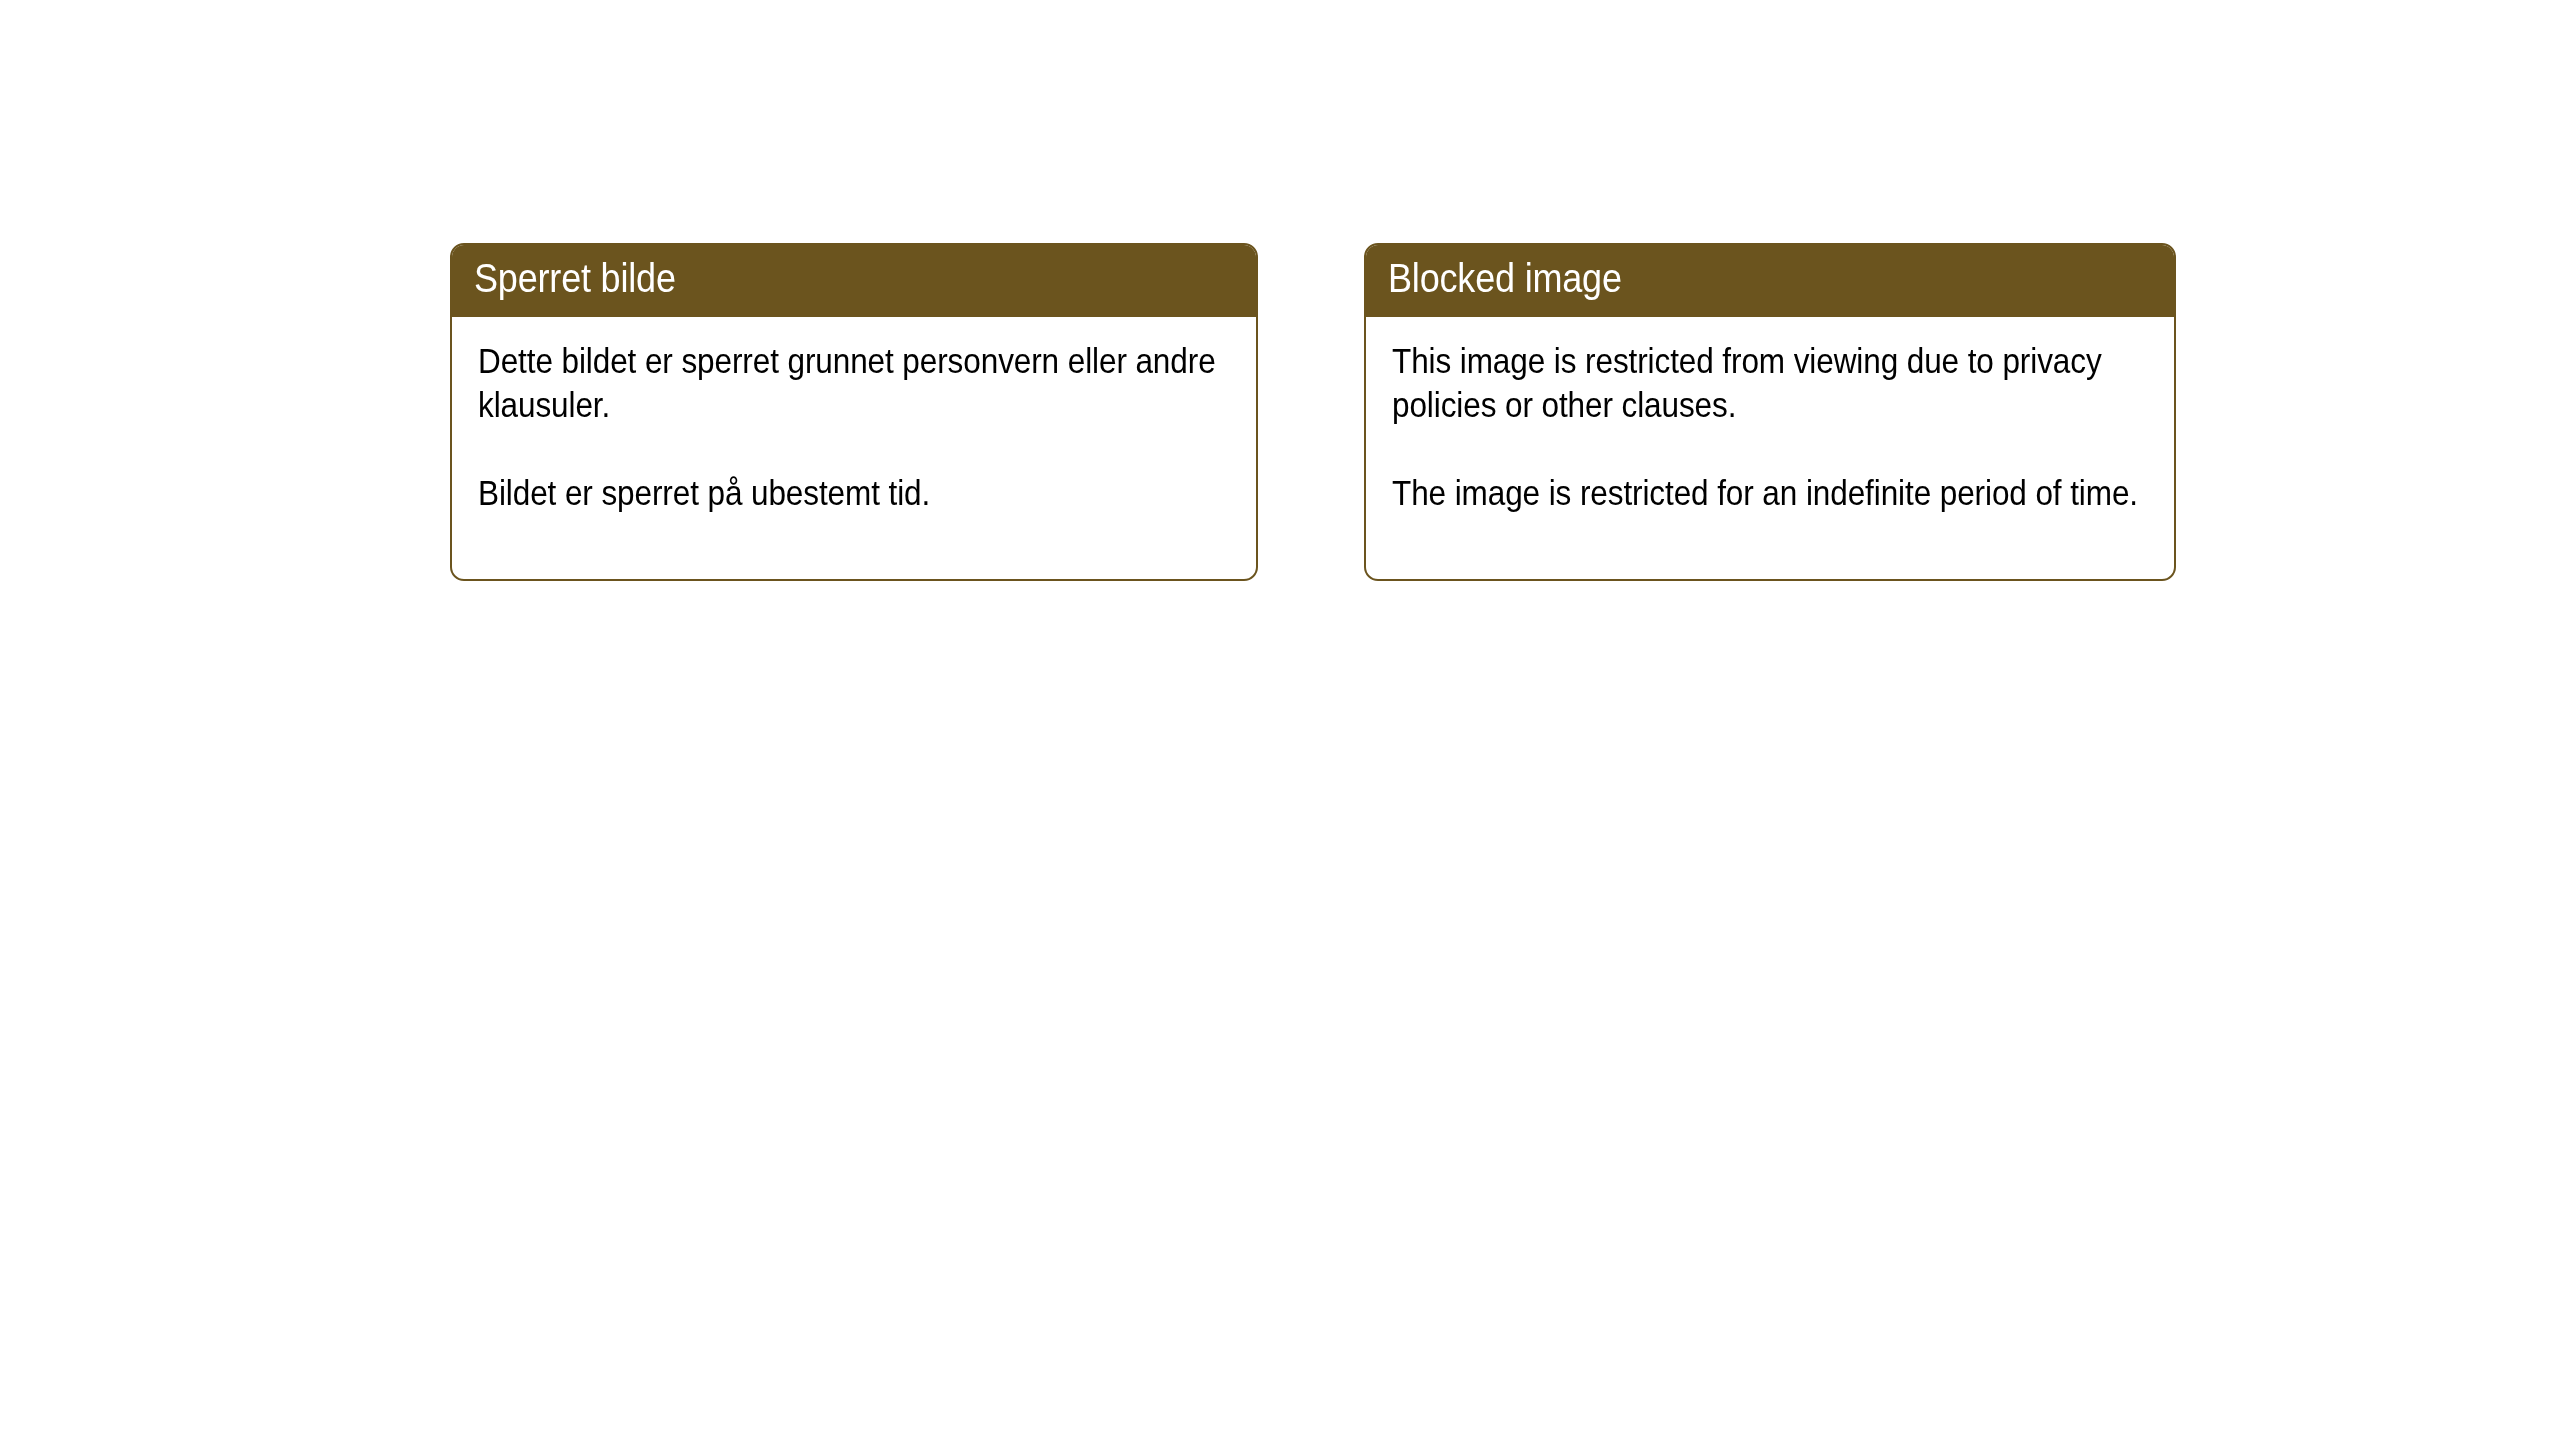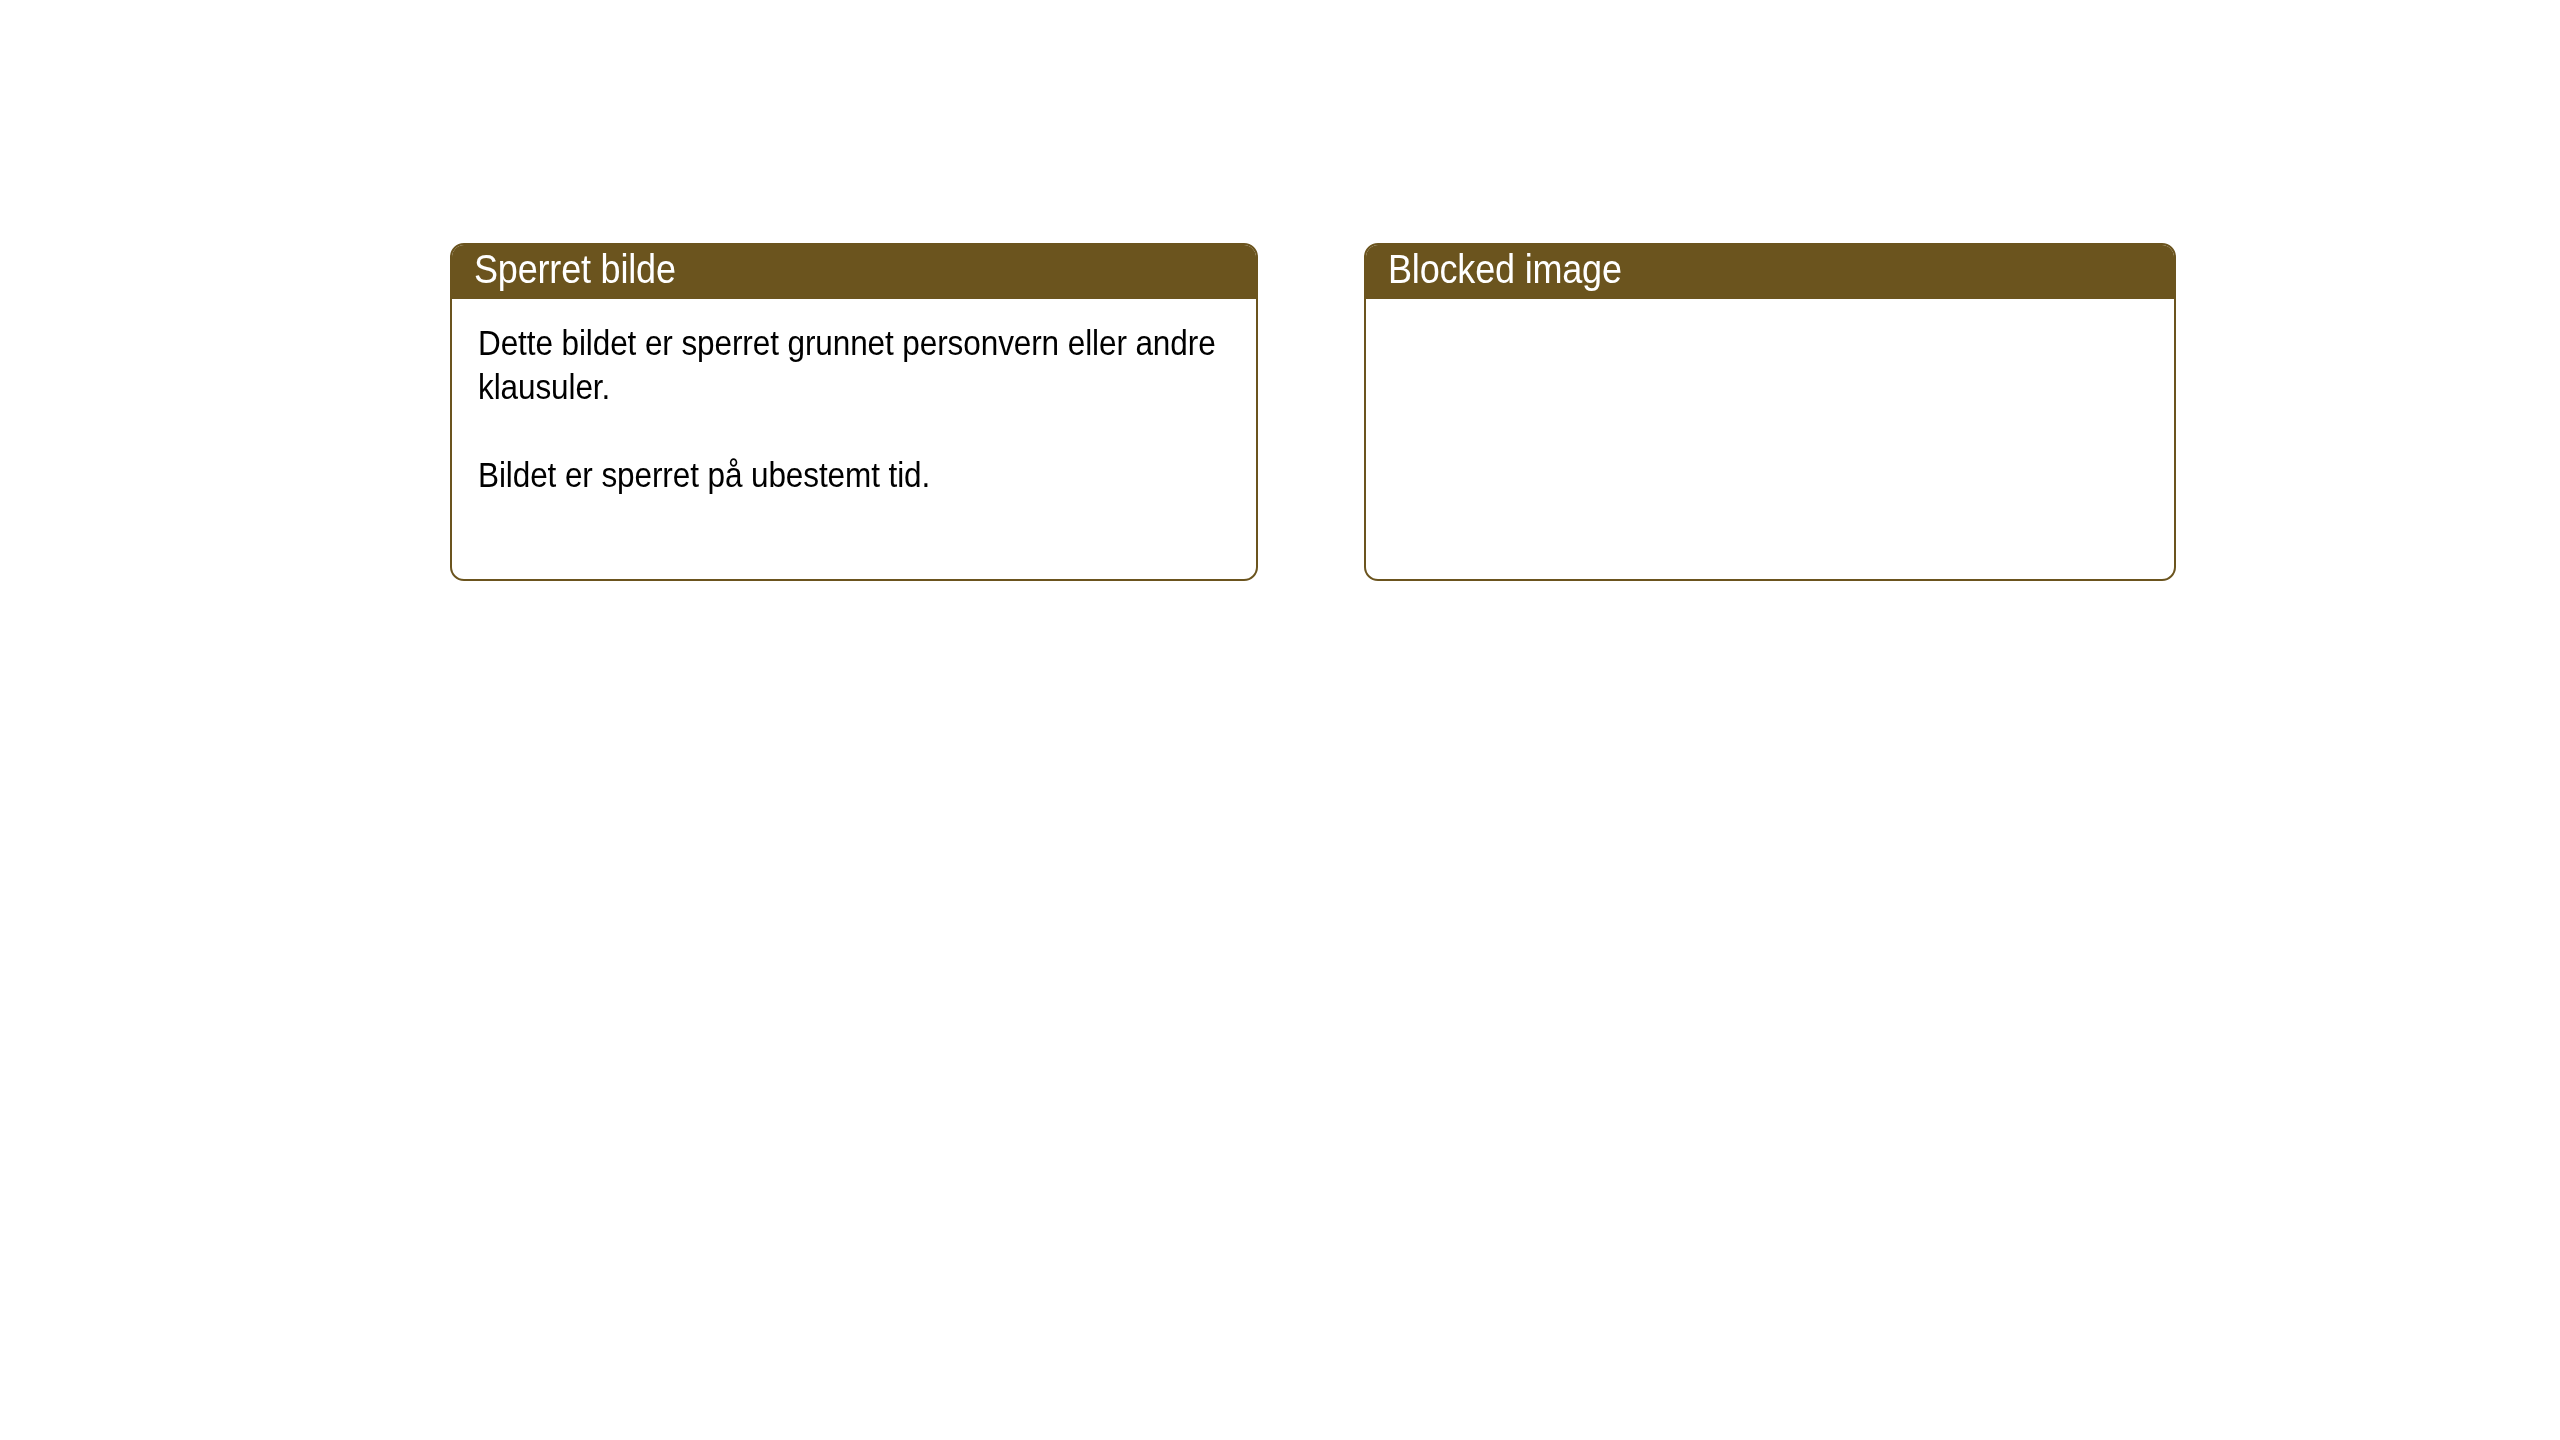--- a/index.html
+++ b/index.html
@@ -43,21 +43,21 @@
   .notice-card.card-en {
     left: 1364px;
     top: 243px;
     width: 812px;
     height: 338px;
   }
 
   
   .card-header {
     box-sizing: border-box;
-    height: 56px;
+    height: 74px;
     background: #6b541e;
     display: flex;
     align-items: center;
     padding: 0 0 0 24px;
     margin: -2px -2px 0 -2px;
     border-top-left-radius: 12px;
     border-top-right-radius: 12px;
   }
 
   .card-title {
@@ -112,15 +112,19 @@
     <div class="card-body">
       <p class="card-paragraph">Dette bildet er sperret grunnet personvern eller andre klausuler.</p>
       <p class="card-paragraph">Bildet er sperret på ubestemt tid.</p>
     </div>
   </section>
 
   <section class="notice-card card-en">
     <header class="card-header">
       <h2 class="card-title">Blocked image</h2>
     </header>
+    <div class="card-body">
+      <p class="card-paragraph">This image is restricted from viewing due to privacy policies or other clauses.</p>
+      <p class="card-paragraph">The image is restricted for an indefinite period of time.</p>
+    </div>
   </section>
 
 </div>
 
 </body></html>

